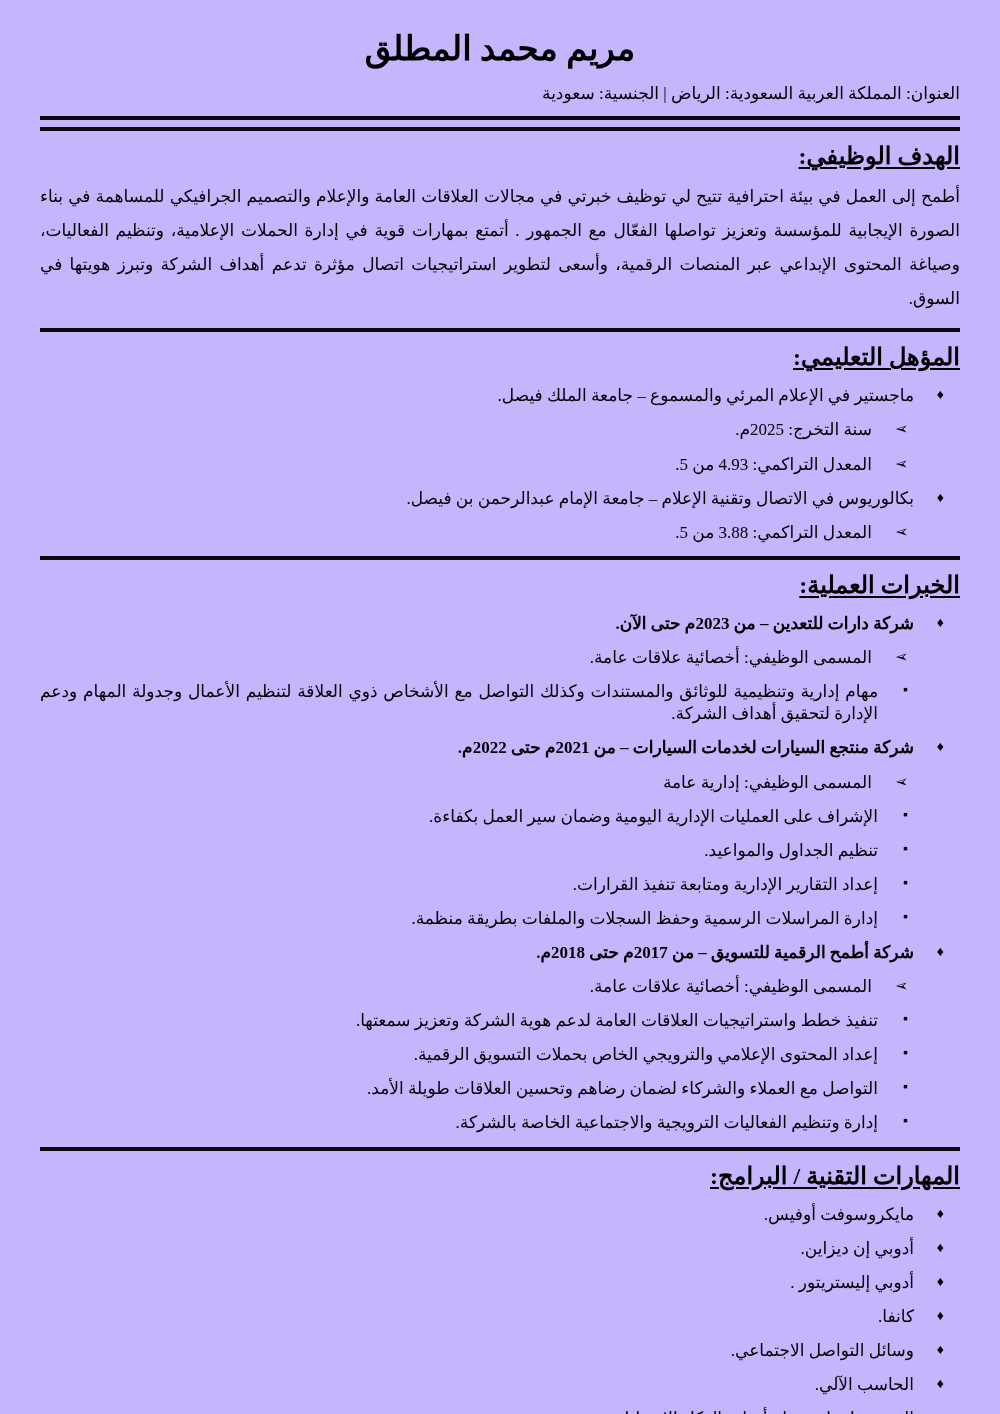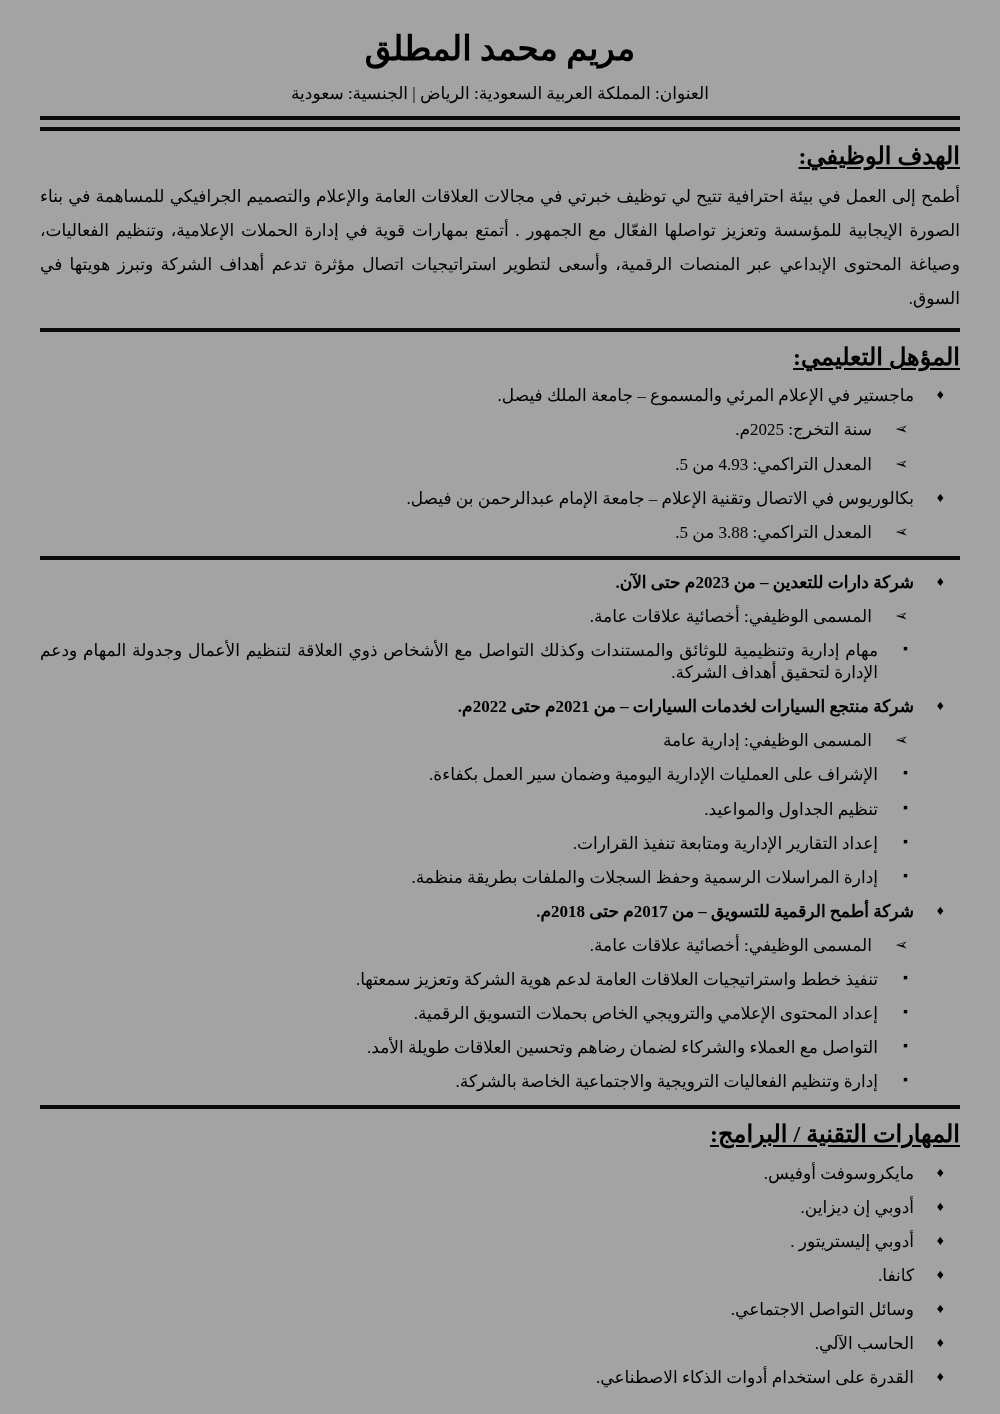--- a/index.html
+++ b/index.html
@@ -7,35 +7,35 @@
     padding: 0;
     background: #ffffff;
   }
   .page {
     position: relative;
     width: 1000px;
     height: 1414px;
     margin: 0 auto;
     box-sizing: border-box;
     padding: 22px 40px 20px 40px;
-    background: #a3a3a3;
+    background: #c4b5fd;
     color: #000000;
     font-family: "Liberation Serif", "DejaVu Serif", serif;
     direction: rtl;
     overflow: hidden;
   }
   .name {
     text-align: center;
     font-size: 34px;
     font-weight: bold;
     margin: 6px 0 10px 0;
     line-height: 1.25;
   }
   .contact {
-    text-align: center;
+    text-align: right;
     font-size: 17px;
     margin: 3px 0;
     line-height: 1.5;
   }
   .contact .ltr { direction: ltr; unicode-bidi: embed; }
   .sep-double {
     height: 7px;
     border-top: 4px solid #0a0a0a;
     border-bottom: 4px solid #0a0a0a;
     margin: 10px 0 4px 0;
@@ -117,20 +117,21 @@
     </div>
     <div class="li l2">
       <span class="b">➢</span>
       <span class="txt">المعدل التراكمي: 3.88 من 5.</span>
     </div>
   </section>
 
   <div class="sep"></div>
 
   <section>
+    <h2 class="sec">الخبرات العملية:</h2>
 
     <div class="li l1 bold">
       <span class="b">♦</span>
       <span class="txt">شركة دارات للتعدين – من 2023م حتى الآن.</span>
     </div>
     <div class="li l2">
       <span class="b">➢</span>
       <span class="txt">المسمى الوظيفي: أخصائية علاقات عامة.</span>
     </div>
     <div class="li l3">

